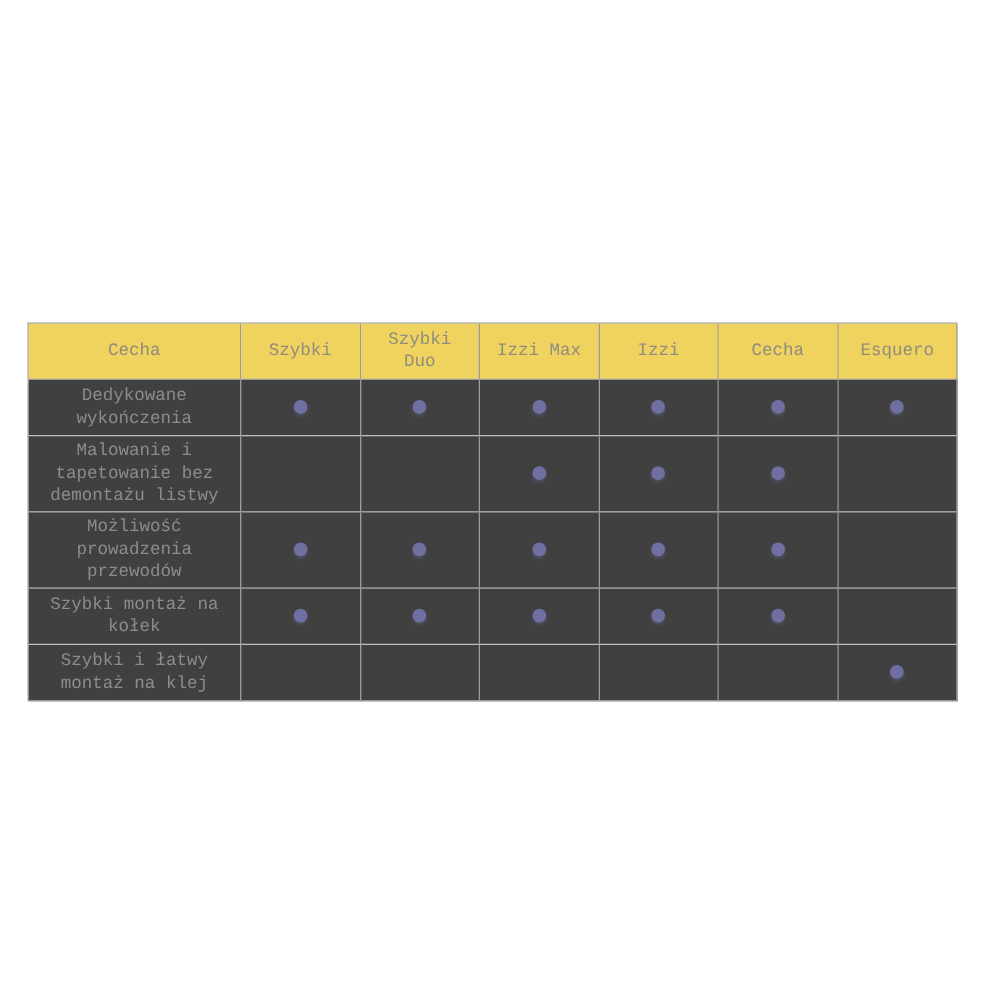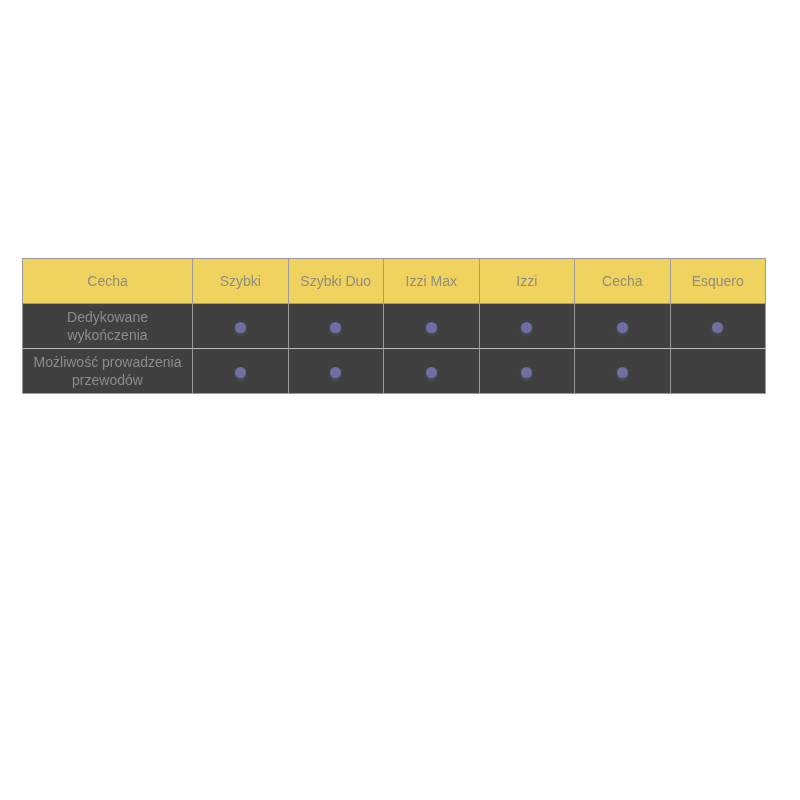--- a/index.html
+++ b/index.html
@@ -5,21 +5,21 @@
   html, body {
     margin: 0;
     padding: 0;
     background: #ffffff;
   }
   .canvas {
     position: relative;
     width: 792px;
     height: 800px;
     background: var(--page-bg, #ffffff);
-    font-family: Liberation Sans, sans-serif;
+    font-family: Liberation Mono, monospace;
     overflow: hidden;
   }
   table.cmp {
     position: absolute;
     left: 22px;
     top: 258px;
     width: 744px;
     border-collapse: separate;
     border-spacing: 0;
     table-layout: fixed;
@@ -91,23 +91,50 @@
         <tr>
           <td>Dedykowane wykończenia</td>
           <td><span class="dot"></span></td>
           <td><span class="dot"></span></td>
           <td><span class="dot"></span></td>
           <td><span class="dot"></span></td>
           <td><span class="dot"></span></td>
           <td><span class="dot"></span></td>
         </tr>
         <tr>
+          <td>Malowanie i tapetowanie bez demontażu listwy</td>
+          <td></td>
+          <td></td>
+          <td><span class="dot"></span></td>
+          <td><span class="dot"></span></td>
+          <td><span class="dot"></span></td>
+          <td></td>
+        </tr>
+        <tr>
           <td>Możliwość prowadzenia przewodów</td>
           <td><span class="dot"></span></td>
           <td><span class="dot"></span></td>
           <td><span class="dot"></span></td>
           <td><span class="dot"></span></td>
           <td><span class="dot"></span></td>
           <td></td>
         </tr>
+        <tr>
+          <td>Szybki montaż na kołek</td>
+          <td><span class="dot"></span></td>
+          <td><span class="dot"></span></td>
+          <td><span class="dot"></span></td>
+          <td><span class="dot"></span></td>
+          <td><span class="dot"></span></td>
+          <td></td>
+        </tr>
+        <tr>
+          <td>Szybki i łatwy montaż na klej</td>
+          <td></td>
+          <td></td>
+          <td></td>
+          <td></td>
+          <td></td>
+          <td><span class="dot"></span></td>
+        </tr>
       </tbody>
   </table>
 </div>
 
 </body></html>

